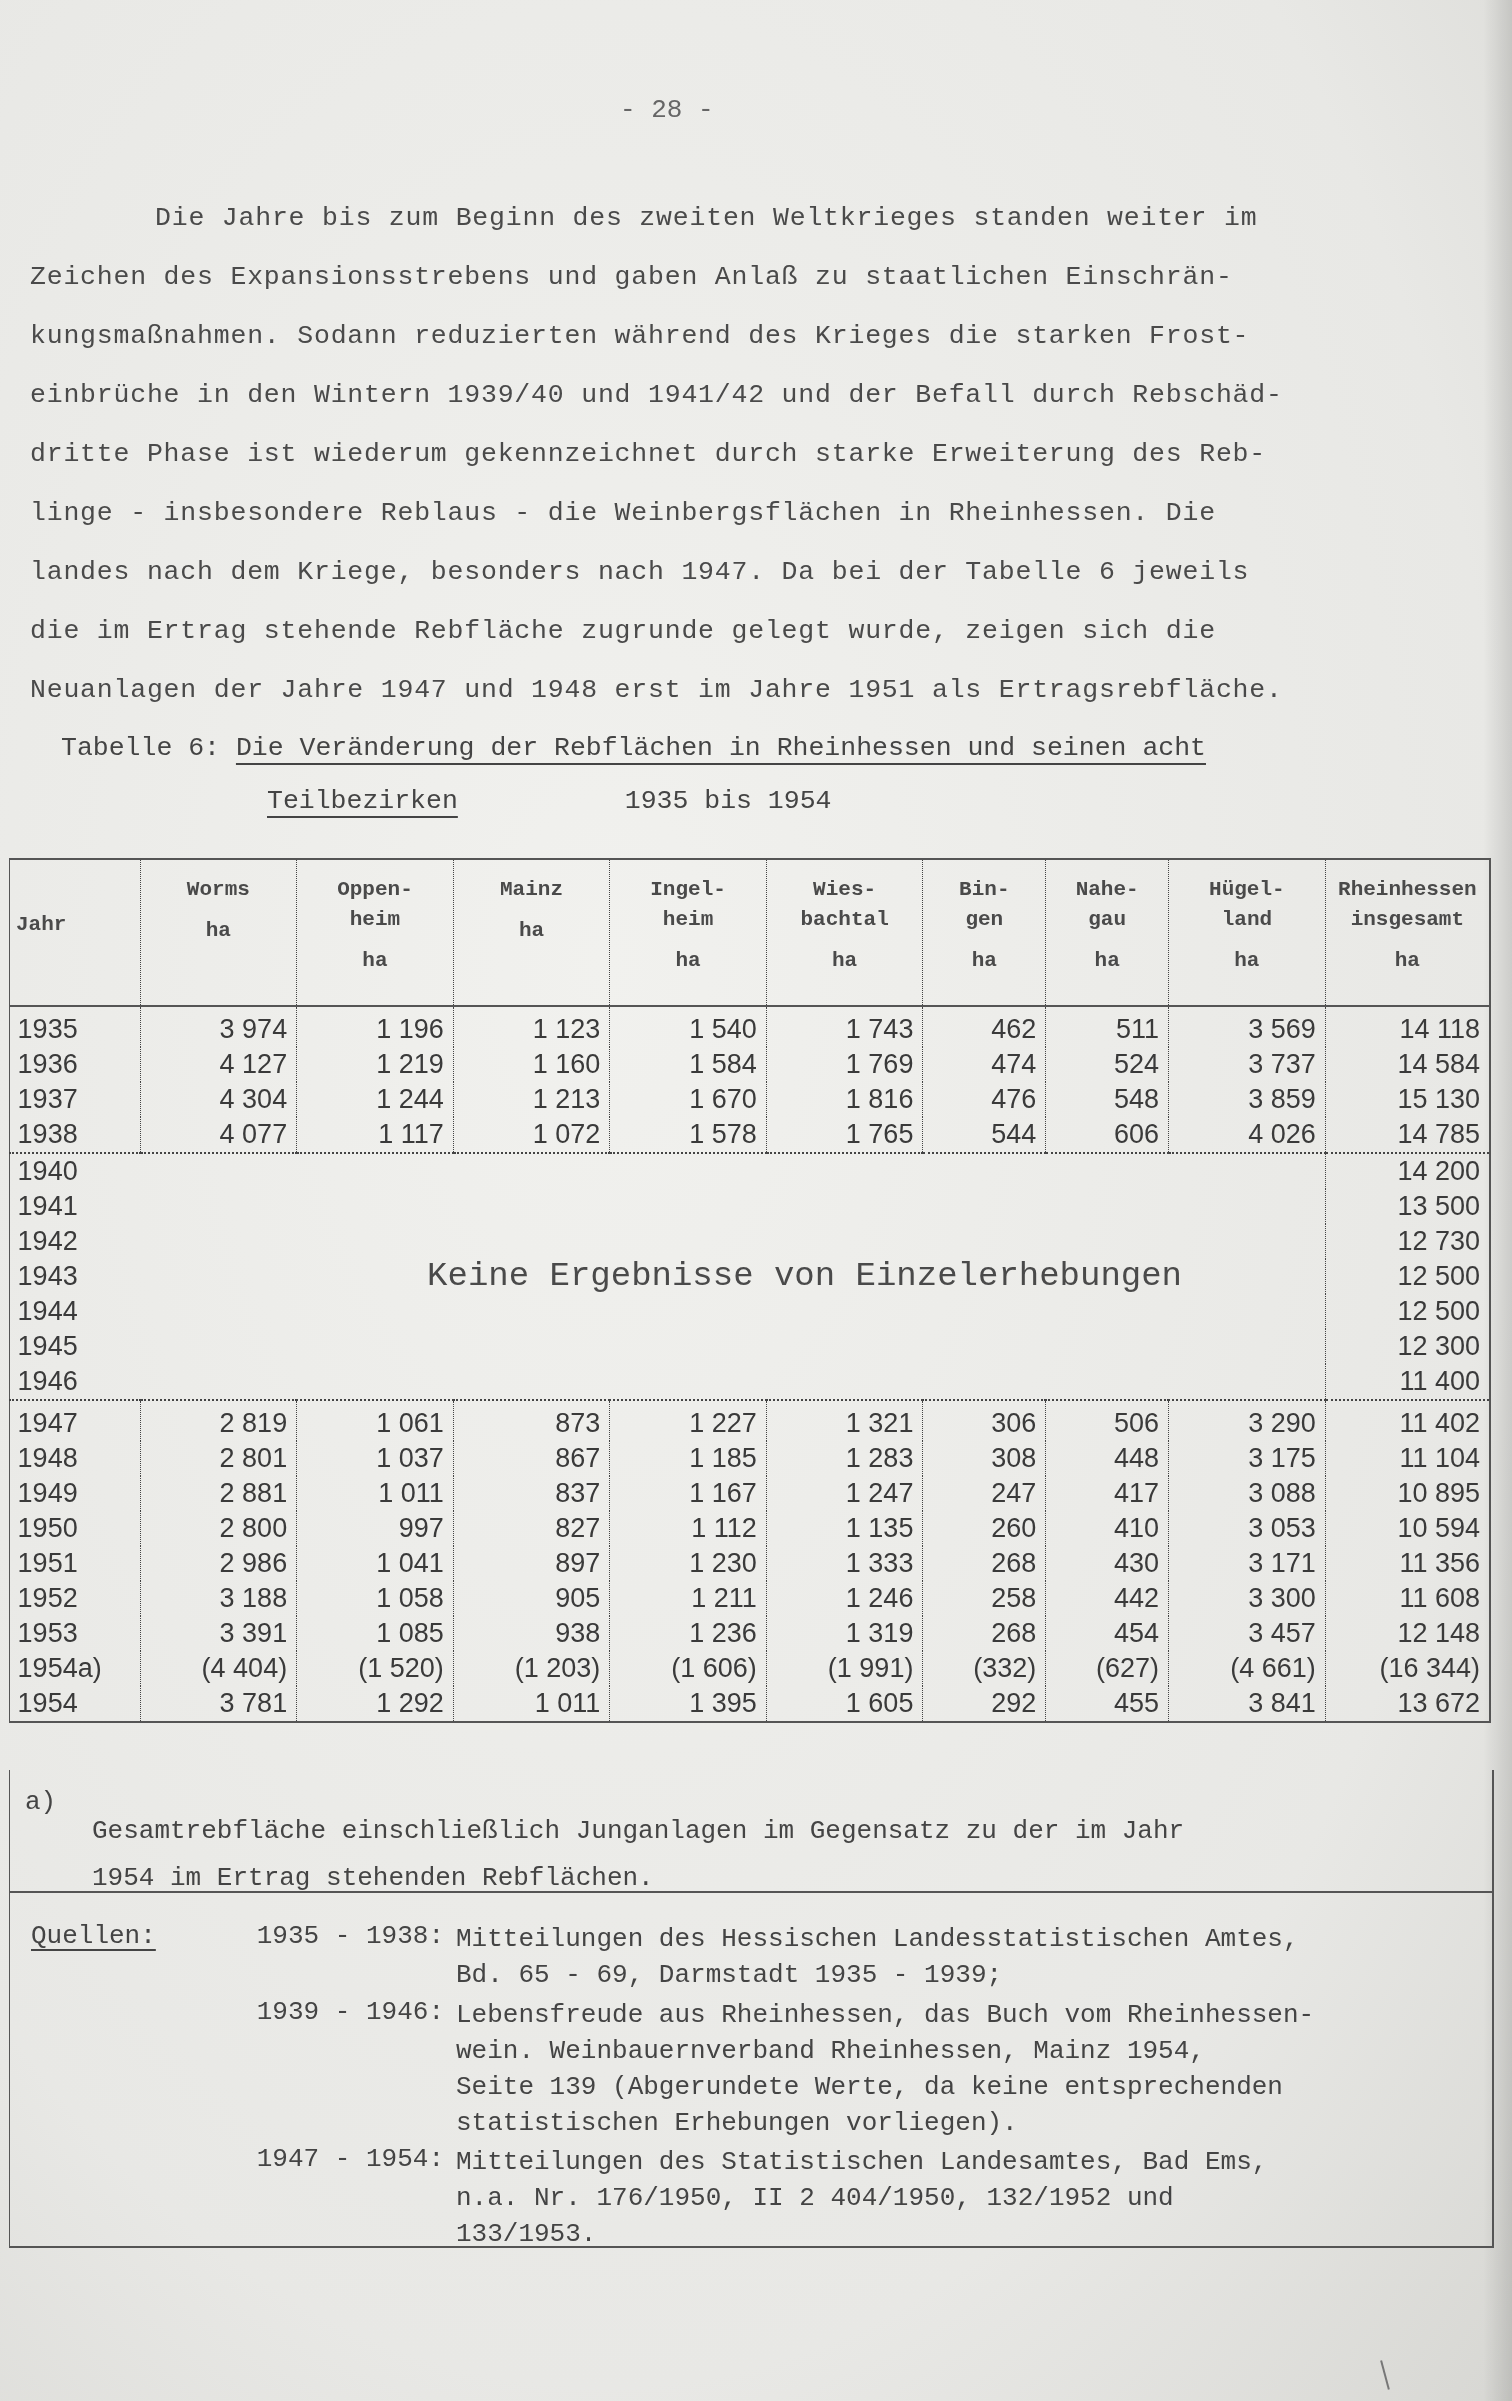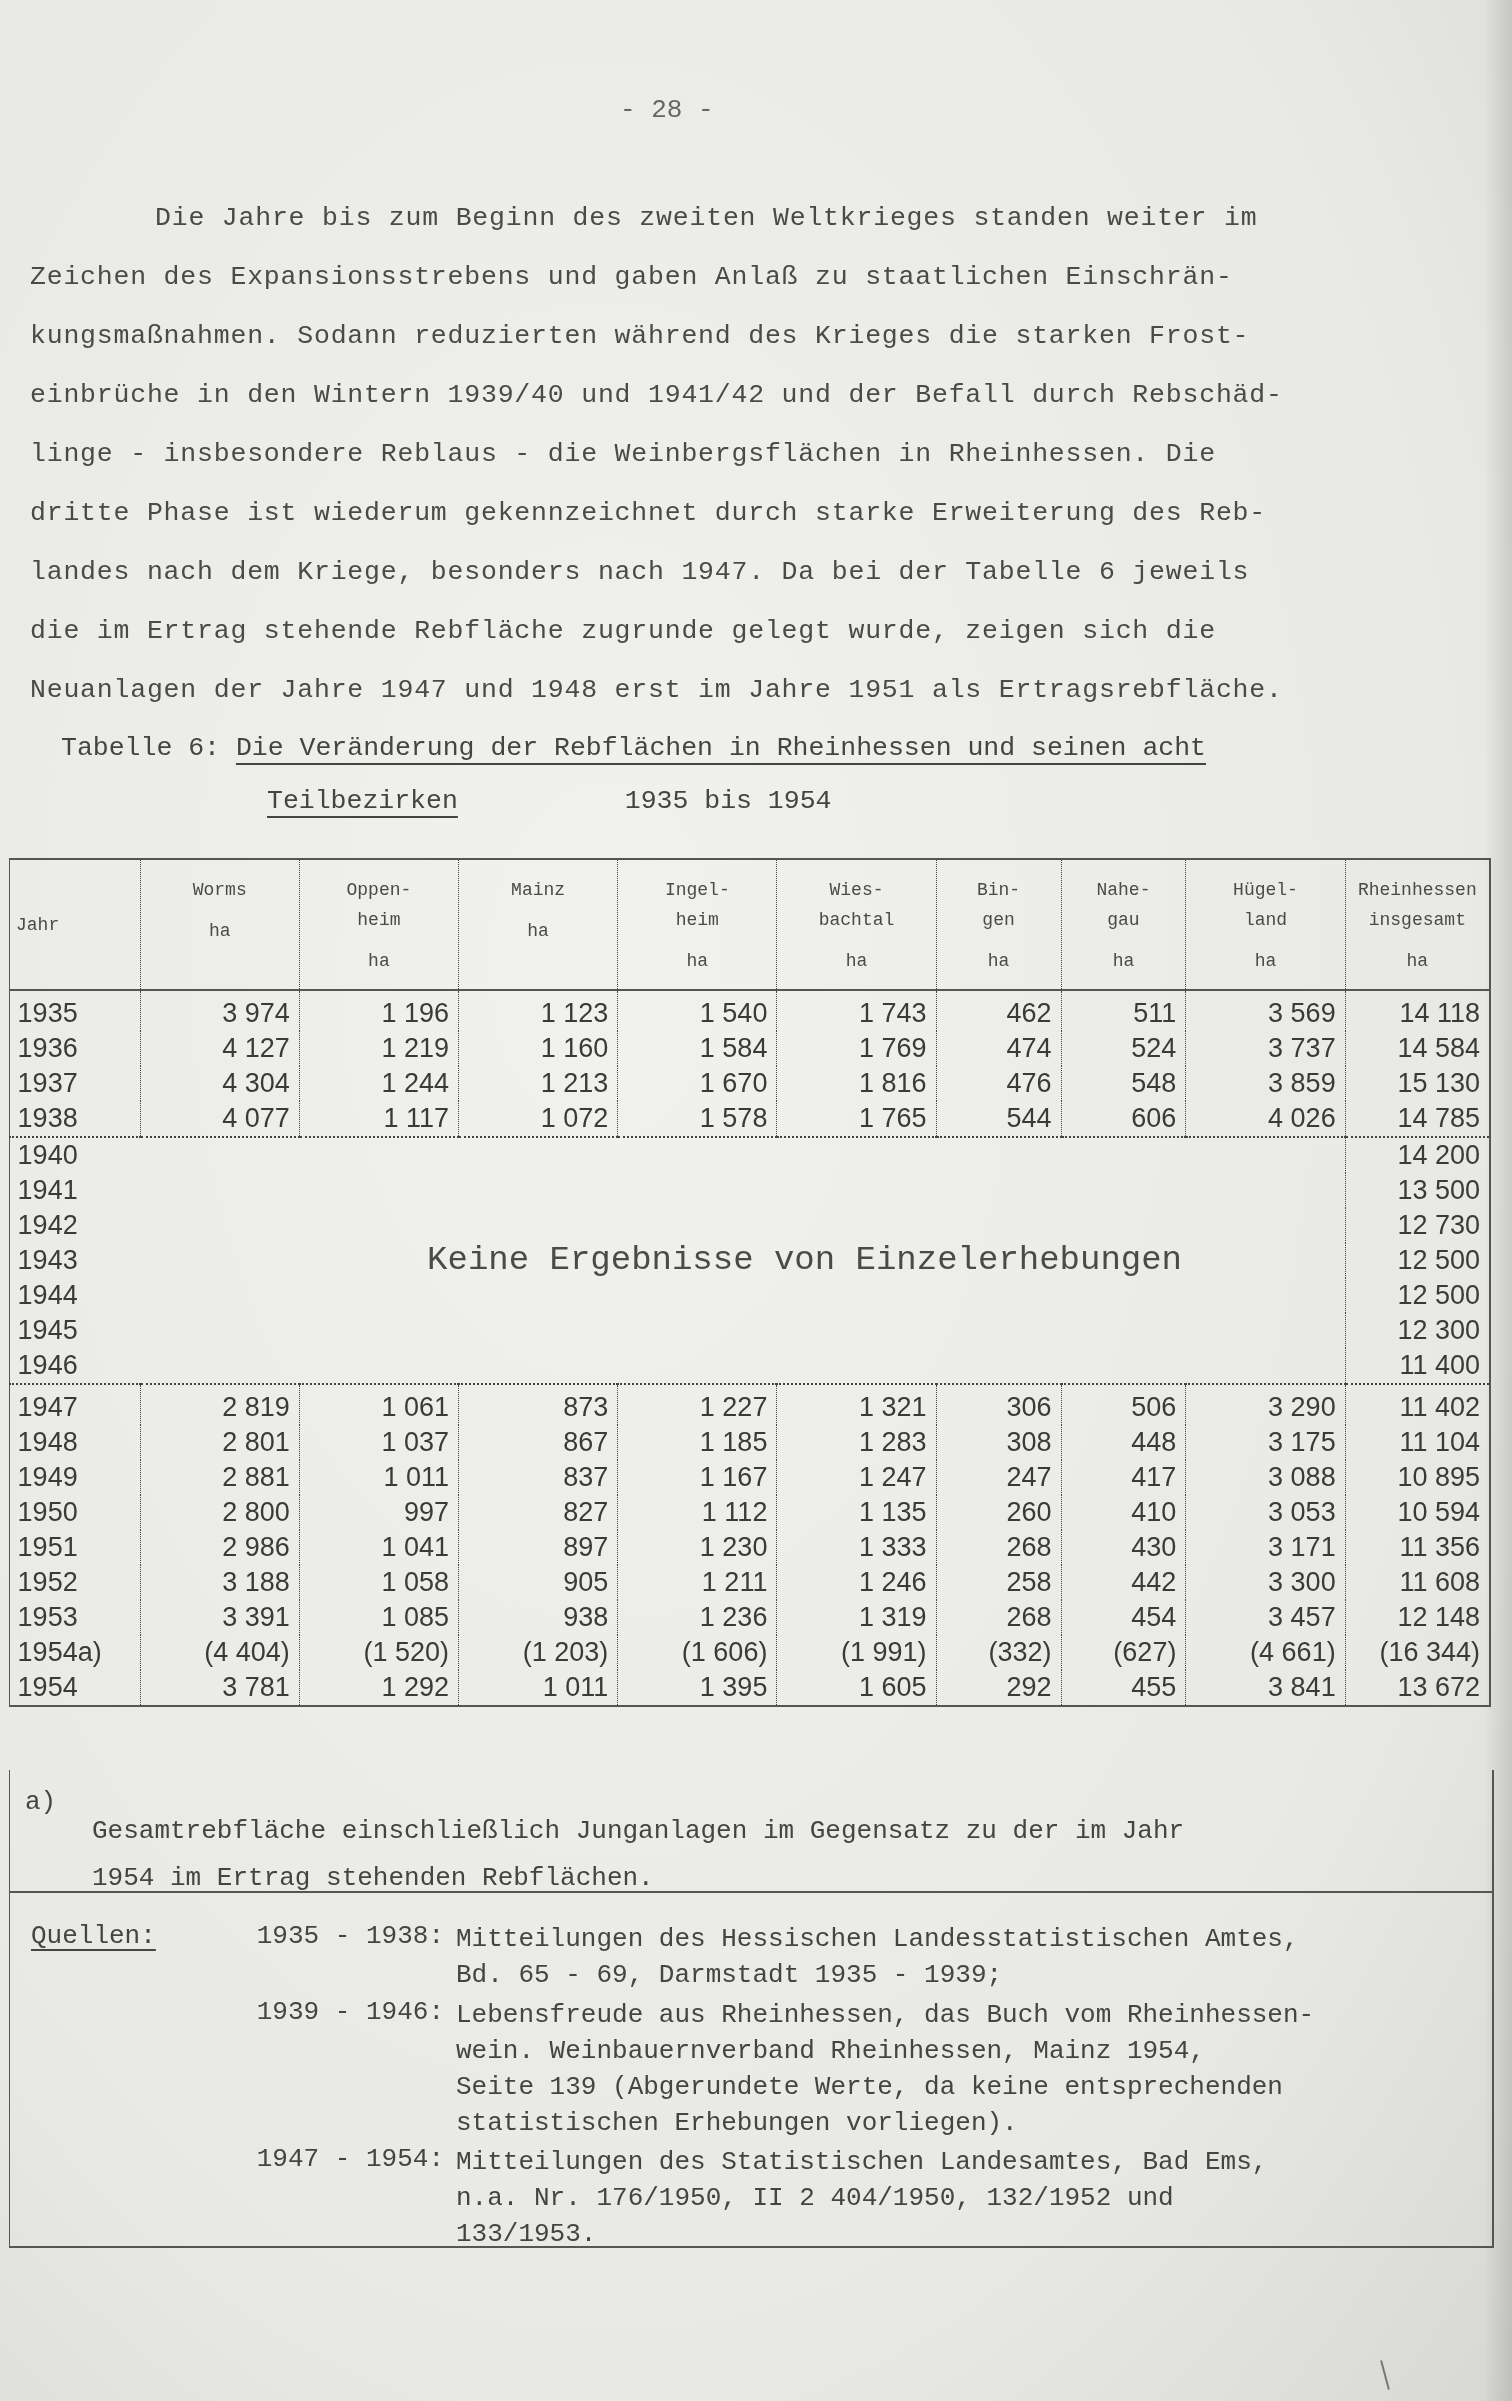--- a/index.html
+++ b/index.html
@@ -37,23 +37,23 @@
   .caption .line2 { padding-left: 206px; }
   .caption .range { margin-left: 151px; text-decoration: none; }
 
   table.data {
     position: absolute; left: 9px; top: 858px; width: 1482px;
     border-collapse: collapse; font-size: 27px; color: #3a3a3a;
     border-top: 2.3px solid #555; border-left: 1.5px solid #555; border-right: 2.3px solid #555;
   }
   table.data th {
     font-family: "Liberation Mono", monospace;
-    font-weight: normal; font-size: 18px; line-height: 30px;
+    font-weight: bold; font-size: 21px; line-height: 30px;
     border-left: 1.5px dotted #444; border-bottom: 2.3px solid #555;
-    padding: 15px 3px 13px; vertical-align: top; text-align: center; color: #4a4a4a;
+    padding: 15px 3px 29px; vertical-align: top; text-align: center; color: #4a4a4a;
   }
   table.data th:first-child { border-left: none; text-align: left; padding-left: 6px; vertical-align: middle; }
   table.data th .unit { display: block; margin-top: 10.6px; }
   table.data td {
     font-family: "Liberation Sans", "DejaVu Sans", sans-serif;
     border-left: 1.5px dotted #444; padding: 0 9px; text-align: right;
     line-height: 35px; white-space: nowrap;
   }
   table.data td.year { border-left: none; text-align: left; padding-left: 7.6px; width: 113px; }
   table.data tr.grp-end td { border-bottom: 2.3px dotted #444; }
@@ -88,22 +88,22 @@
 <div class="page">
   <div class="edge-shadow"></div>
 
   <div class="page-number">- <span>28</span> -</div>
 
   <div class="body-text">
     <span class="line indent">Die Jahre bis zum Beginn des zweiten Weltkrieges standen weiter im</span>
     <span class="line">Zeichen des Expansionsstrebens und gaben Anlaß zu staatlichen Einschrän-</span>
     <span class="line">kungsmaßnahmen.  Sodann reduzierten während des Krieges die starken Frost-</span>
     <span class="line">einbrüche in den Wintern 1939/40 und 1941/42 und der Befall durch Rebschäd-</span>
+    <span class="line">dritte Phase ist wiederum gekennzeichnet durch starke Erweiterung des Reb-</span>
     <span class="line">linge - insbesondere Reblaus - die Weinbergsflächen in Rheinhessen. Die</span>
-    <span class="line">dritte Phase ist wiederum gekennzeichnet durch starke Erweiterung des Reb-</span>
     <span class="line">landes nach dem Kriege, besonders nach 1947. Da bei der Tabelle 6 jeweils</span>
     <span class="line">die im Ertrag stehende Rebfläche zugrunde gelegt wurde, zeigen sich die</span>
     <span class="line">Neuanlagen der Jahre 1947 und 1948 erst im Jahre 1951 als Ertragsrebfläche.</span>
   </div>
 
   <div class="caption">
     <div>
       <span class="lbl">Tabelle 6:</span>
       <span class="title-u">Die Veränderung der Rebflächen in Rheinhessen und seinen acht</span>
     </div>

